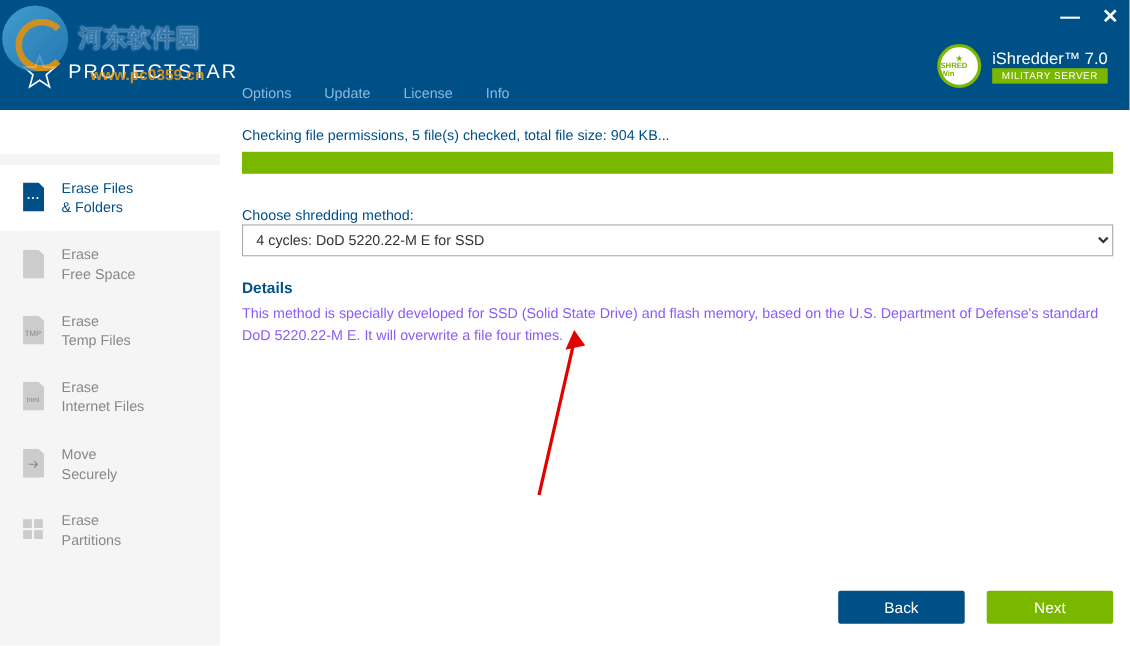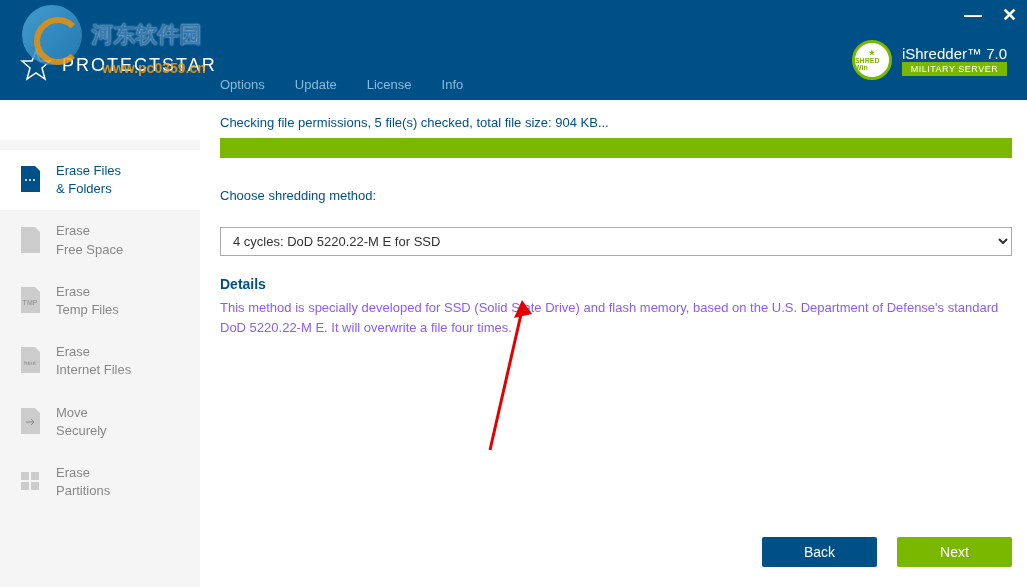--- a/index.html
+++ b/index.html
@@ -15,39 +15,39 @@
     
     .menu-bar { position: absolute; left: 220px; bottom: 8px; display: flex; gap: 30px; }
     .menu-item { color: #88bbdd; font-size: 13px; cursor: pointer; }
     
     .product-badge { position: absolute; right: 20px; top: 10px; display: flex; align-items: center; gap: 10px; }
     .shred-medal { width: 40px; height: 40px; border-radius: 50%; background: #fff; border: 3px solid #7ab800; display: flex; flex-direction: column; align-items: center; justify-content: center; font-size: 7px; color: #7ab800; font-weight: bold; }
     .product-info { display: flex; flex-direction: column; }
     .product-name { color: #fff; font-size: 15px; }
     .product-sub { background: #7ab800; color: #fff; font-size: 9px; padding: 2px 6px; text-align: center; letter-spacing: 0.5px; }
     
-    .watermark { position: absolute; top: 5px; left: 22px; z-index: 100; opacity: 0.85; pointer-events: none; }
+    .watermark { position: absolute; top: 5px; left: 2px; z-index: 100; opacity: 0.85; pointer-events: none; }
     .watermark-circle { width: 60px; height: 60px; border-radius: 50%; background: linear-gradient(135deg, #4fa8d8 0%, #2980b9 100%); display: inline-block; vertical-align: middle; position: relative; }
     .watermark-circle::after { content: ""; position: absolute; top: 12px; left: 12px; width: 36px; height: 36px; border: 6px solid #f39c12; border-right-color: transparent; border-radius: 50%; }
     .watermark-text { display: inline-block; vertical-align: middle; color: #3b7fb5; font-size: 22px; font-weight: bold; margin-left: 5px; text-shadow: 0 0 2px #fff; }
     .watermark-url { color: #f39c12; font-size: 14px; font-weight: bold; display: block; margin-left: 80px; margin-top: -5px; }
     
     .content { display: flex; height: calc(100% - 100px); }
     
     .sidebar { width: 200px; background: #f5f5f5; padding-top: 10px; margin-top: 40px; }
     .sidebar-item { display: flex; align-items: center; padding: 12px 18px; gap: 14px; cursor: pointer; color: #888; font-size: 13px; }
     .sidebar-item.active { background: #fff; color: #005088; }
     .sidebar-icon { width: 24px; height: 28px; flex-shrink: 0; }
     .sidebar-label { line-height: 1.4; }
     
     .main { flex: 1; padding: 15px 15px 0 20px; display: flex; flex-direction: column; position: relative; }
     .status-text { color: #005088; font-size: 13px; margin-bottom: 8px; }
     .progress-bar { height: 20px; background: #7ab800; width: 100%; margin-bottom: 30px; }
     
-    .section-label { color: #005088; font-size: 13px; margin-bottom: 24px; }
+    .section-label { color: #005088; font-size: 13px; margin-bottom: 1px; }
     .dropdown { width: 100%; padding: 5px 8px; font-size: 13px; border: 1px solid #aaa; background: #fff; color: #333; margin-bottom: 20px; }
     
     .details-heading { color: #005088; font-size: 14px; font-weight: bold; margin-bottom: 6px; }
     .details-text { color: #8b5cf6; font-size: 13px; line-height: 1.5; }
     
     .arrow-overlay { position: absolute; top: 200px; left: 280px; pointer-events: none; }
     
     .button-bar { position: absolute; bottom: 20px; right: 15px; display: flex; gap: 20px; border-radius: 13px; }
     .btn { width: 115px; height: 30px; border: none; color: #fff; font-size: 14px; cursor: pointer; border-radius: 2px; }
     .btn-back { background: #005088; }

